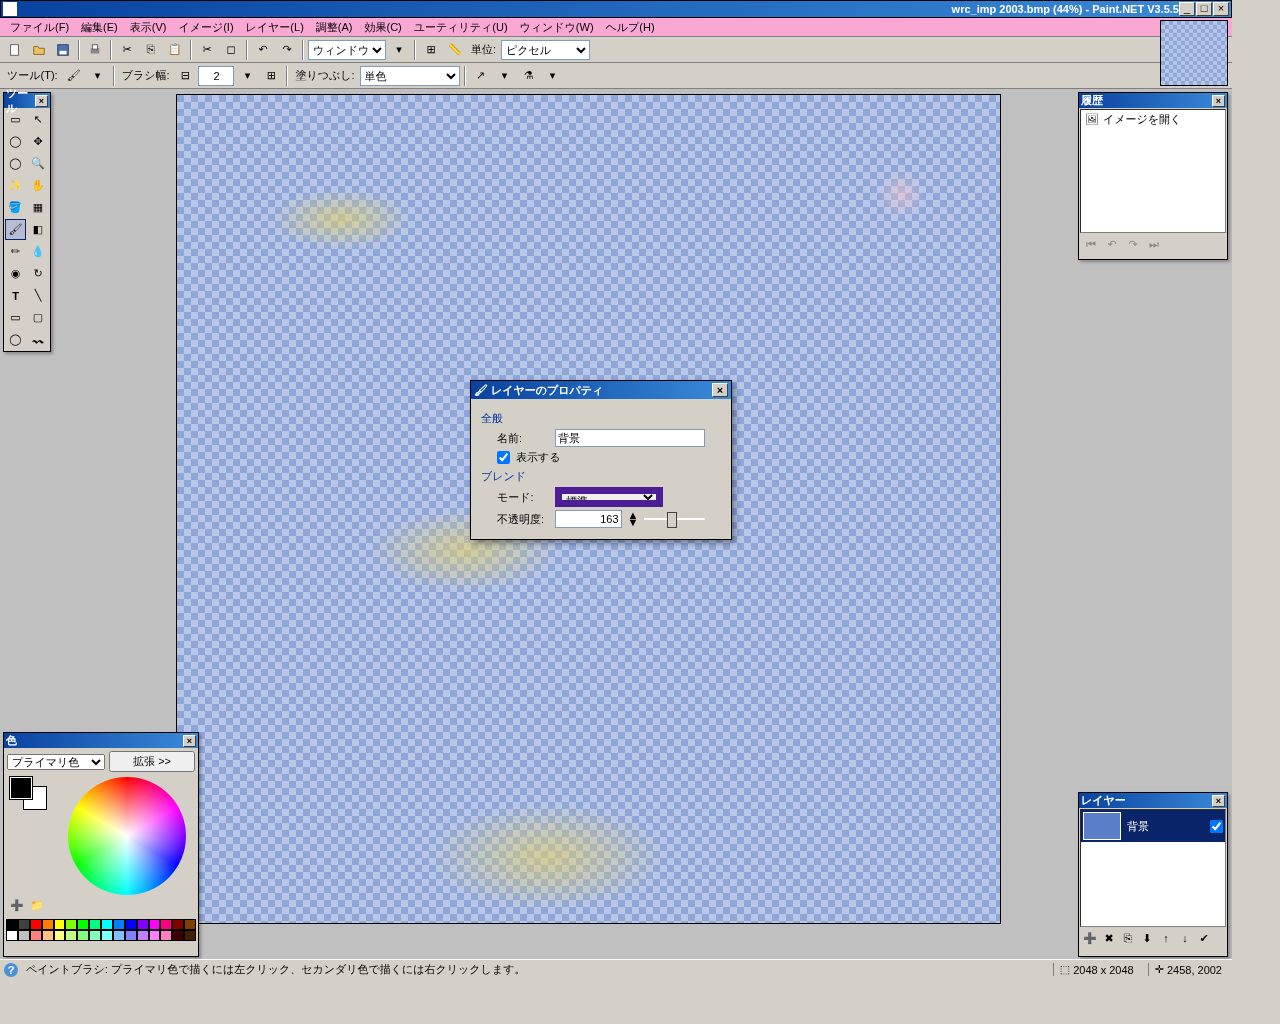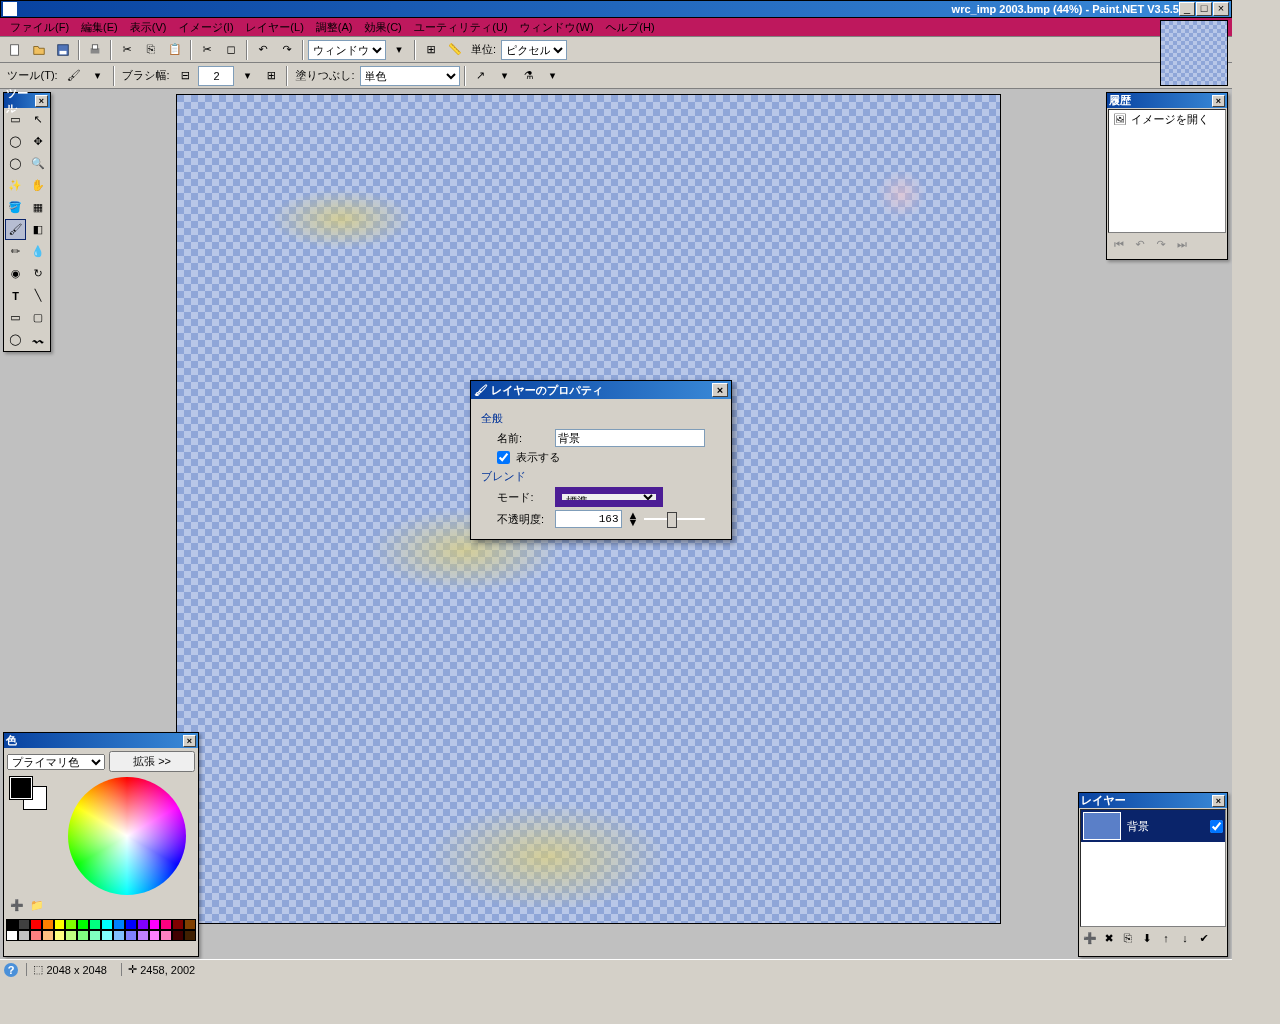--- a/index.html
+++ b/index.html
@@ -6,21 +6,21 @@
 body { background:#d4d0c8; width:1232px; height:979px; position:relative; overflow:hidden; }
 
 
 .titlebar { height:18px; background:linear-gradient(to right,#0842a0,#3a8ad8); color:#fff; display:flex; align-items:center; padding:0 2px; border:1px solid #000; }
 .titlebar .icon { width:14px; height:14px; background:#fff; margin-right:3px; display:inline-block; }
 .titlebar .title { font-weight:bold; flex:1;text-align:right; }
 .titlebar .btns { display:flex; gap:1px; }
 .titlebar .btn { width:16px; height:14px; background:#d4d0c8; border:1px solid #fff; border-right-color:#404040; border-bottom-color:#404040; text-align:center; line-height:11px; font-family:Marlett,Arial; color:#000; cursor:pointer; }
 
 
-.menubar { height:19px; background:#be185d; display:flex; align-items:center; padding:0 4px; border-bottom:1px solid #808080; }
+.menubar { height:19px; background:#f9a8d4; display:flex; align-items:center; padding:0 4px; border-bottom:1px solid #808080; }
 .menubar span { padding:2px 6px; cursor:pointer; }
 
 
 .toolbar { height:26px; background:#d4d0c8; display:flex; align-items:center; padding:1px 4px; gap:2px; border-bottom:1px solid #808080; }
 .toolbar .tbtn { width:22px; height:22px; border:1px solid transparent; display:flex; align-items:center; justify-content:center; cursor:pointer; }
 .toolbar .sep { width:2px; height:20px; border-left:1px solid #808080; border-right:1px solid #fff; margin:0 2px; }
 .toolbar select, .toolbar input { height:20px; border:1px solid #7f9db9; background:#fff; font-size:11px; }
 .toolbar .lbl { padding:0 3px; }
 
 
@@ -45,21 +45,21 @@
 .panel .pbar .t { flex:1; }
 .panel .pbar .x { width:13px; height:12px; background:#d4d0c8; color:#000; text-align:center; line-height:10px; border:1px solid #fff; border-right-color:#404040; border-bottom-color:#404040; cursor:pointer; font-size:9px;}
 
 
 #tools { top:92px; left:3px; width:48px; }
 #tools .grid { display:grid; grid-template-columns:1fr 1fr; gap:1px; padding:1px; }
 #tools .tool { width:21px; height:21px; border:1px solid #d4d0c8; display:flex; align-items:center; justify-content:center; cursor:pointer; }
 #tools .tool.active { border:1px solid #0a246a; background:#b6bdd2; }
 
 
-#history { top:92px; right:4px; width:122px; height:168px; }
+#history { top:92px; right:4px; width:150px; height:168px; }
 #history .list { background:#fff; height:124px; border:1px inset #808080; margin:1px; }
 #history .item { padding:2px 4px; display:flex; align-items:center; gap:4px; }
 #history .nav { display:flex; gap:3px; padding:3px; }
 #history .nav span { width:18px; height:16px; border:1px solid #d4d0c8; text-align:center; color:#888; cursor:pointer;}
 
 
 #thumb { position:absolute; top:20px; right:4px; width:68px; height:66px; border:1px solid #000;
   background:#8fa6d8;
   background-image:linear-gradient(45deg,#b8c7e8 25%,transparent 25%,transparent 75%,#b8c7e8 75%),
                    linear-gradient(45deg,#b8c7e8 25%,transparent 25%,transparent 75%,#b8c7e8 75%);
@@ -95,21 +95,21 @@
 .dialog { position:absolute; top:380px; left:470px; width:262px; background:#d4d0c8; border:1px solid #000; box-shadow:3px 3px 6px rgba(0,0,0,.4); }
 .dialog .dbar { height:18px; background:linear-gradient(to right,#0842a0,#3a8ad8); color:#fff; display:flex; align-items:center; font-weight:bold; padding:0 3px; }
 .dialog .dbar .t{flex:1;}
 .dialog .dbar .x{width:16px;height:14px;background:#d4d0c8;color:#000;text-align:center;line-height:12px;border:1px solid #fff;border-right-color:#404040;border-bottom-color:#404040;cursor:pointer;}
 .dialog .body{padding:8px 10px;}
 .dialog .sect{color:#003399;margin:4px 0 2px;}
 .dialog .row{display:flex;align-items:center;margin:3px 16px;gap:6px;}
 .dialog .row label{width:52px;}
 .dialog input[type=text]{flex:1;border:1px solid #7f9db9;padding:1px 2px;height:18px;}
 .dialog select{border:7px solid #4c1d95;height:20px;width:108px;}
-.dialog .opacity input{width:38px;text-align:right;font-family:Liberation Mono, monospace;}
+.dialog .opacity input{width:38px;text-align:right;}
 .dialog .slider{flex:1;height:18px;position:relative;background:linear-gradient(#fff,#fff) center/100% 2px no-repeat;}
 .dialog .slider .thumb{position:absolute;top:2px;left:38%;width:10px;height:16px;background:#d4d0c8;border:1px solid #404040;}
 .dialog .btns{display:flex;justify-content:center;gap:8px;padding:8px;}
 .dialog .btns button{width:72px;height:22px;border:1px solid #404040;background:#d4d0c8;cursor:pointer;}
 .dialog .btns button.ok{border:2px solid #000;}
 
 
 .status { position:absolute; bottom:0; left:0; right:0; height:20px; background:#d4d0c8; border-top:1px solid #fff; display:flex; align-items:center; padding:0 4px; gap:8px; }
 .status .help{width:14px;height:14px;border-radius:50%;background:#4a90d9;color:#fff;text-align:center;line-height:14px;font-weight:bold;}
 .status .txt{flex:1;}
@@ -177,21 +177,21 @@
   <span class="sep"></span>
   <span class="tbtn">↶</span>
   <span class="tbtn">↷</span>
   <span class="sep"></span>
   <select style="width:78px"><option>ウィンドウ</option></select>
   <span class="tbtn">▾</span>
   <span class="sep"></span>
   <span class="tbtn">⊞</span>
   <span class="tbtn">📏</span>
   <span class="lbl">単位:</span>
-  <select style="width:66px"><option>ピクセル</option></select>
+  <select style="width:89px"><option>ピクセル</option></select>
 </div>
 
 <div class="toolbar">
   <span class="lbl">ツール(T):</span>
   <span class="tbtn">🖌</span>
   <span class="tbtn">▾</span>
   <span class="sep"></span>
   <span class="lbl">ブラシ幅:</span>
   <span class="tbtn">⊟</span>
   <input type="text" style="width: 36px; text-align: center;" value="2">
@@ -370,20 +370,21 @@
         </span>
         <div class="slider">
           <div class="thumb"></div>
         </div>
       </div>
   </div>
 </div>
 
 <div class="status">
   <span class="help">?</span>
+  <span class="txt">ペイントブラシ: プライマリ色で描くには左クリック、セカンダリ色で描くには右クリックします。</span>
   <span class="cell">
       <span>⬚</span>
       <span>2048 x 2048</span>
     </span>
   <span class="cell">
       <span>✛</span>
       <span>2458, 2002</span>
     </span>
 </div>
 

